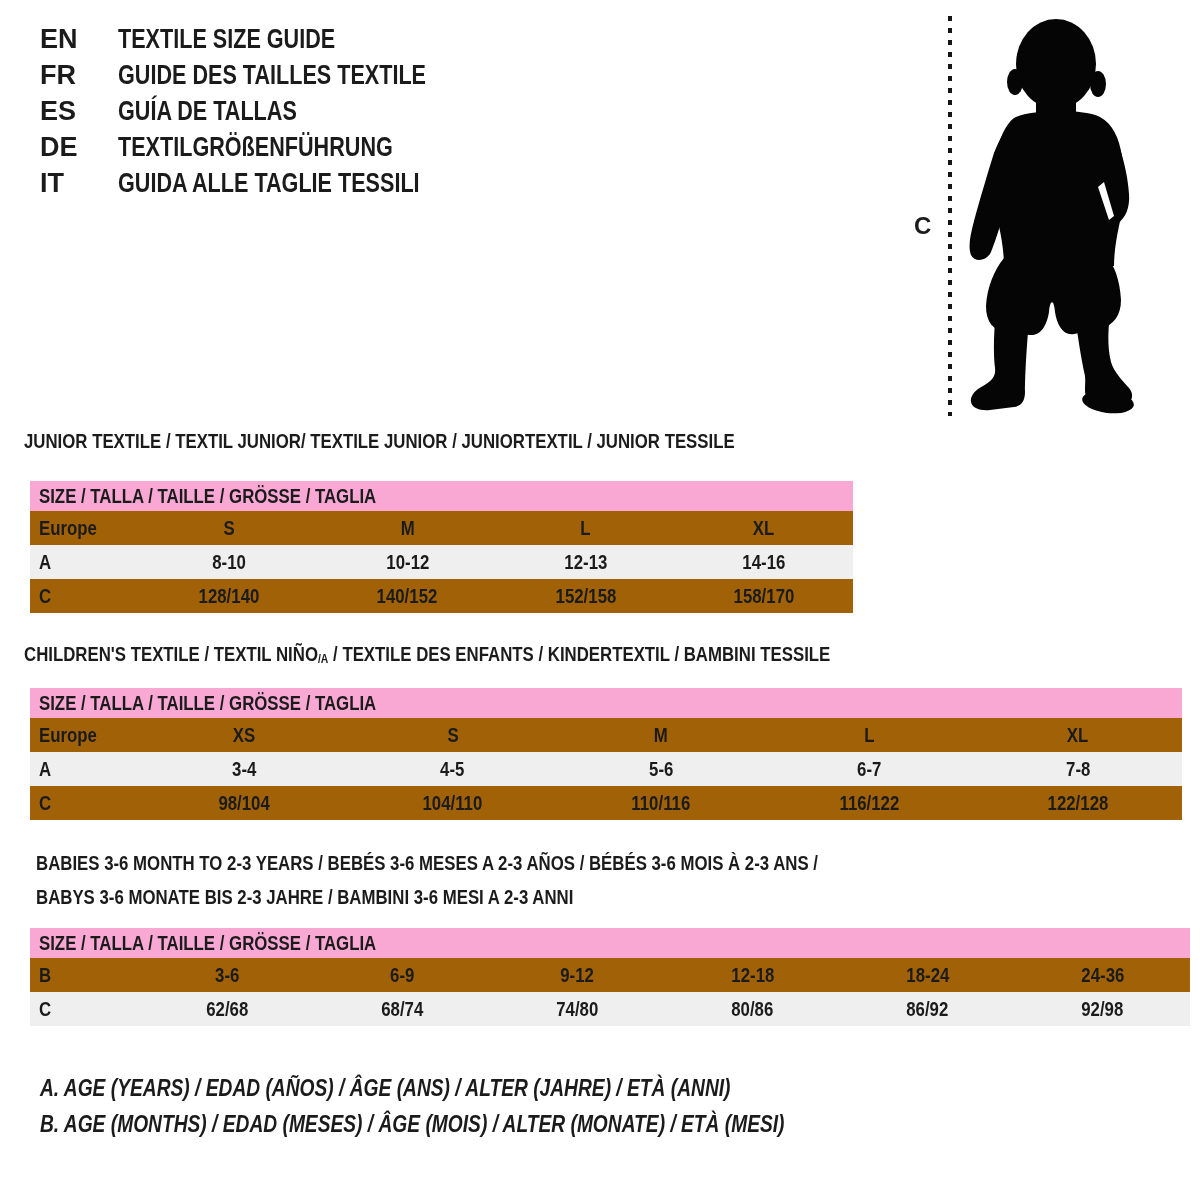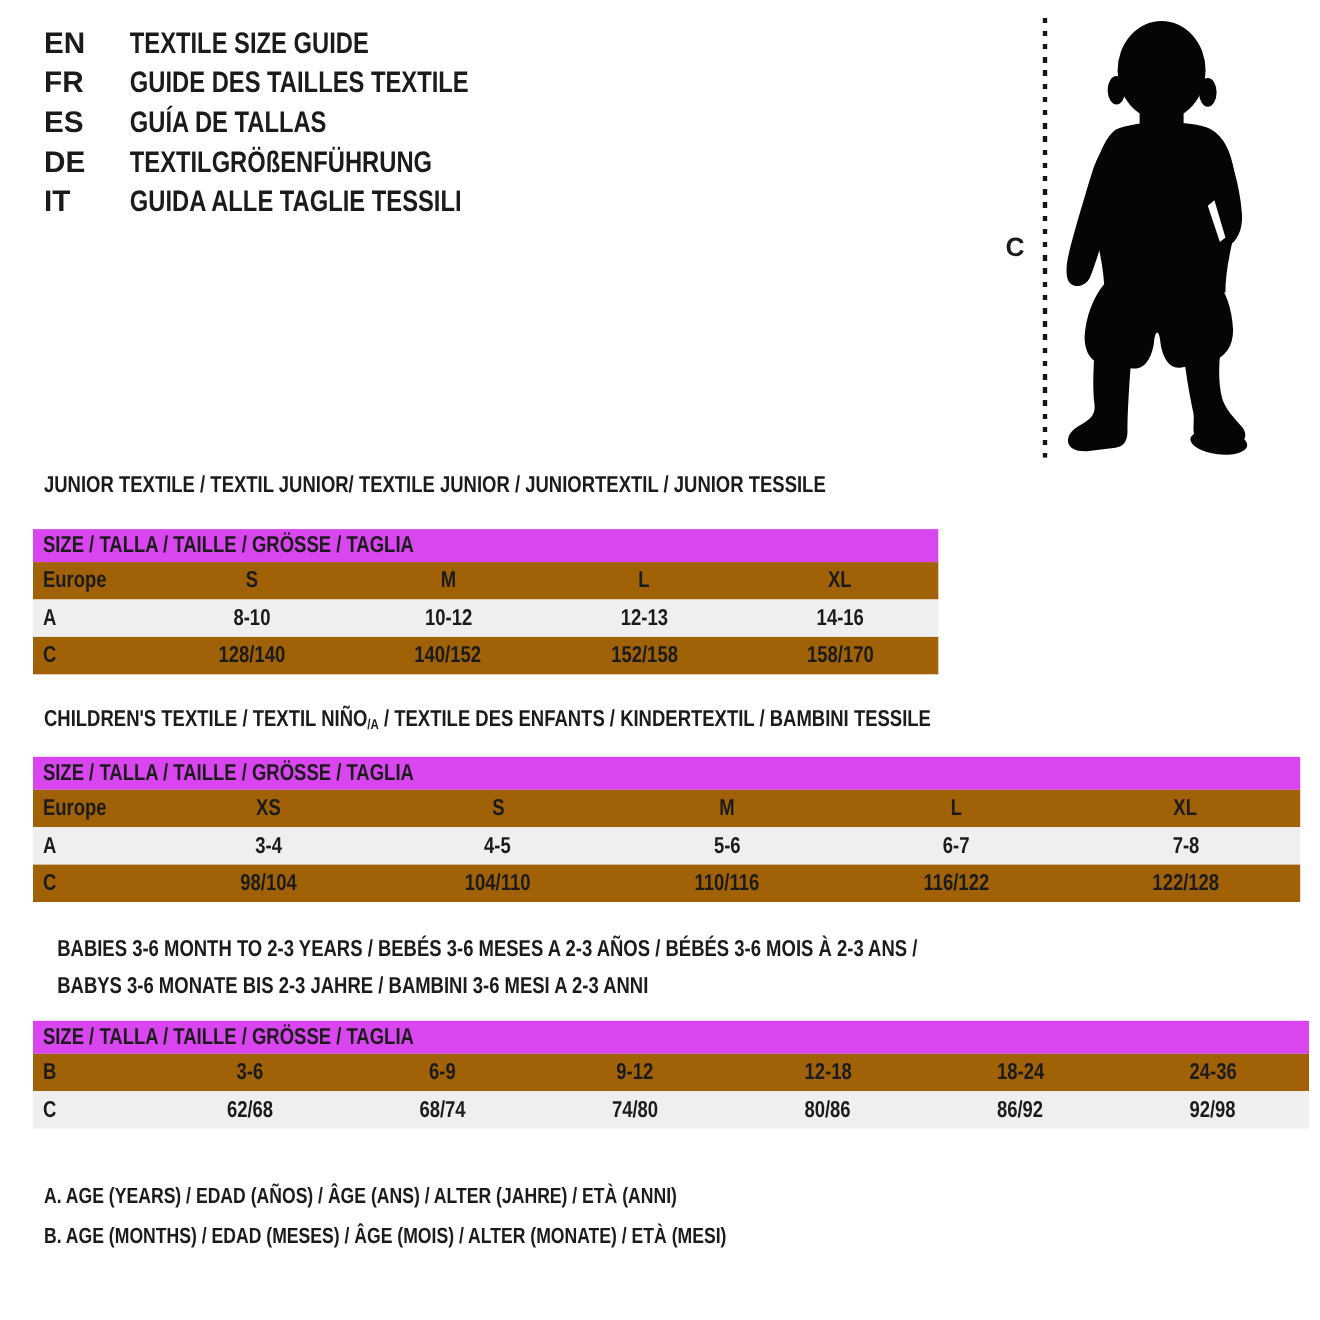--- a/index.html
+++ b/index.html
@@ -20,39 +20,39 @@
   .lang-code{width:78px;}
   
   .dash-line{
     position:absolute;left:948px;top:16px;width:4px;height:400px;
     background:repeating-linear-gradient(180deg,#161616 0 5px,transparent 5px 12px);
   }
   .c-label{position:absolute;left:914px;top:212px;font-size:24px;}
   .figure-svg{position:absolute;left:962px;top:14px;}
 
   
-  .sec-title{position:absolute;left:40px;font-size:21px;line-height:26px;}
+  .sec-title{position:absolute;left:24px;font-size:21px;line-height:26px;}
   .sub{font-size:0.62em;vertical-align:-0.18em;}
 
   
   .sizetable{position:absolute;left:30px;}
   .thead{
-    height:30px;background:#d946ef;display:flex;align-items:center;
+    height:30px;background:#f9a8d4;display:flex;align-items:center;
     padding-left:9px;font-size:21px;
   }
   .trow{display:grid;height:34px;align-items:center;font-size:21px;background:#a16207;}
   .trow.alt{background:#efefef;}
   .cols4{grid-template-columns:110px repeat(4,1fr);}
   .cols5{grid-template-columns:110px repeat(5,1fr);}
   .cols6{grid-template-columns:110px repeat(6,1fr);}
   .cell{text-align:center;}
   .cell.label{text-align:left;padding-left:9px;}
 
   
-  .legend{position:absolute;left:40px;top:1070px;font-size:20px;}
+  .legend{position:absolute;left:40px;top:1070px;font-size:24px;font-style:italic;}
   .legend-line{height:36px;display:flex;align-items:center;}
 </style>
 </head>
 <body>
 
 <div class="langs">
   <div class="lang-row">
     <span class="lang-code">EN</span>
     <span class="cond l">TEXTILE SIZE GUIDE</span>
   </div>

